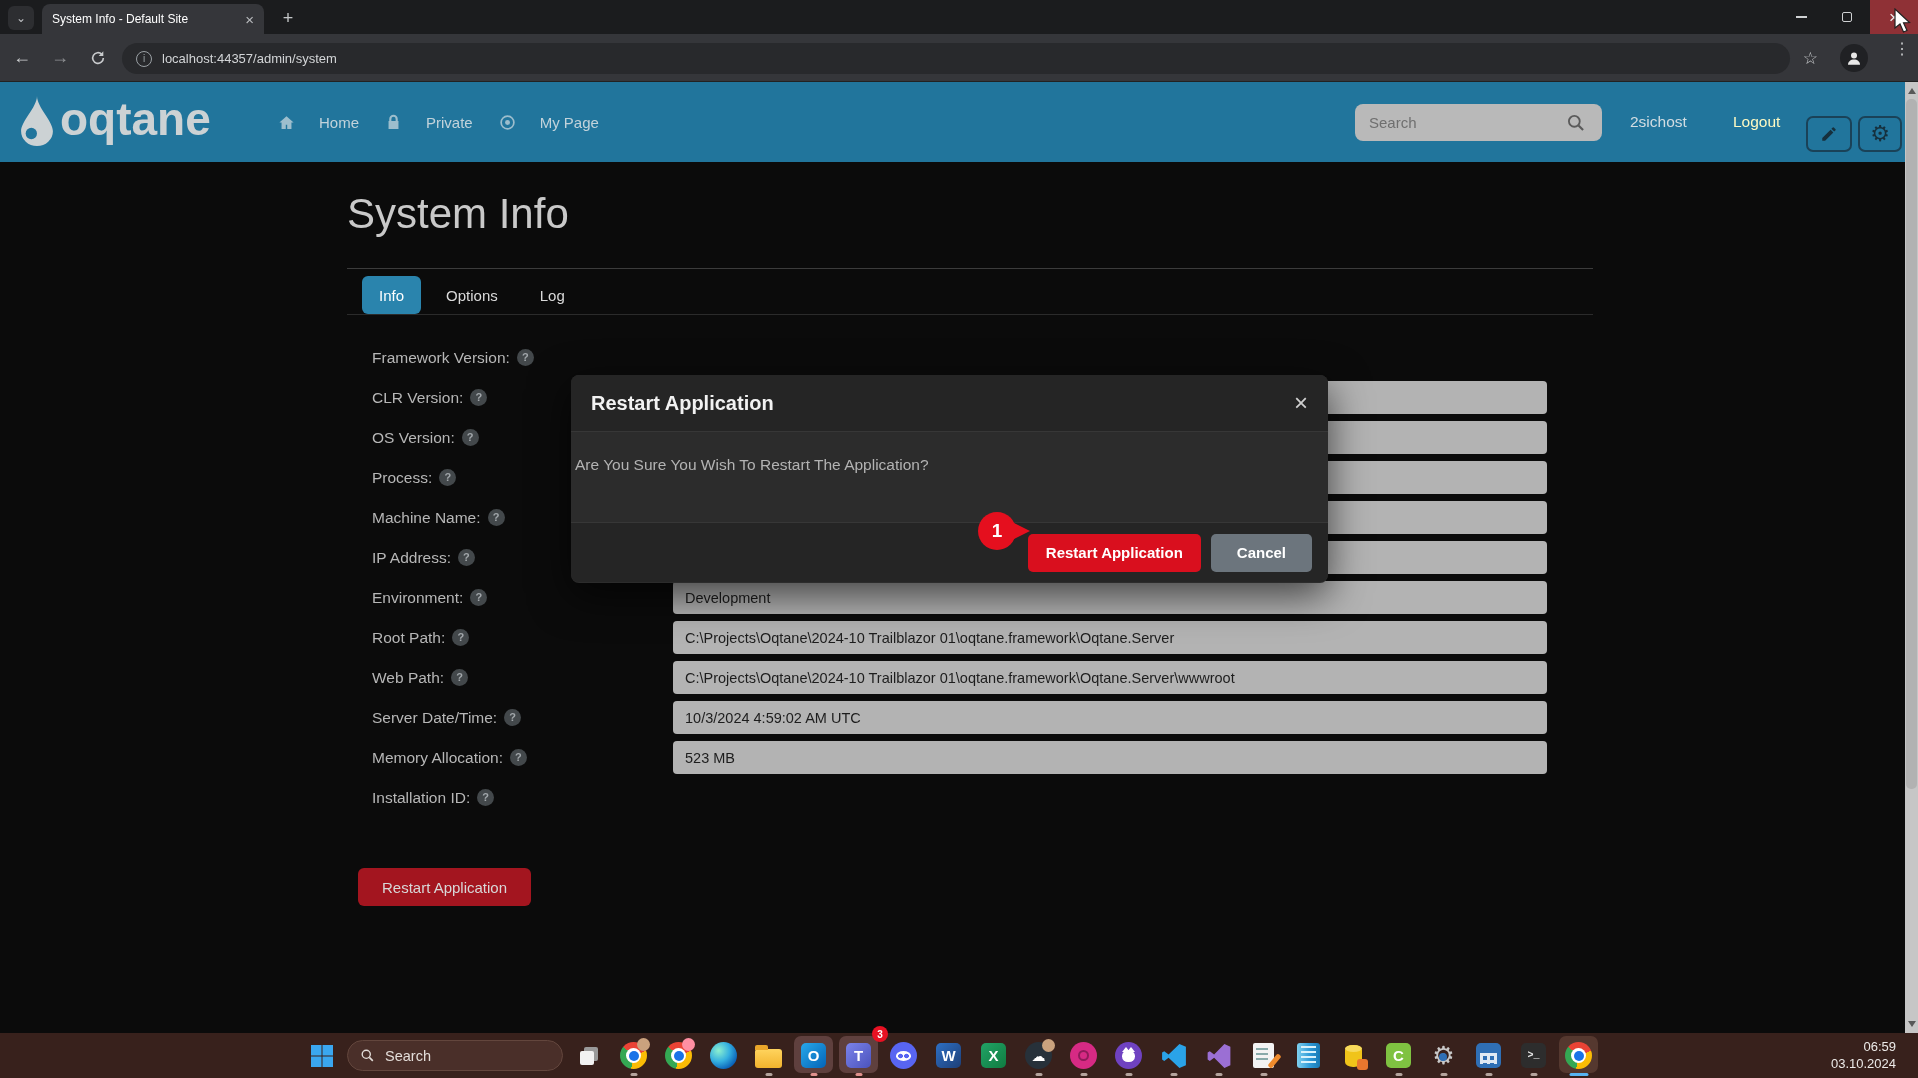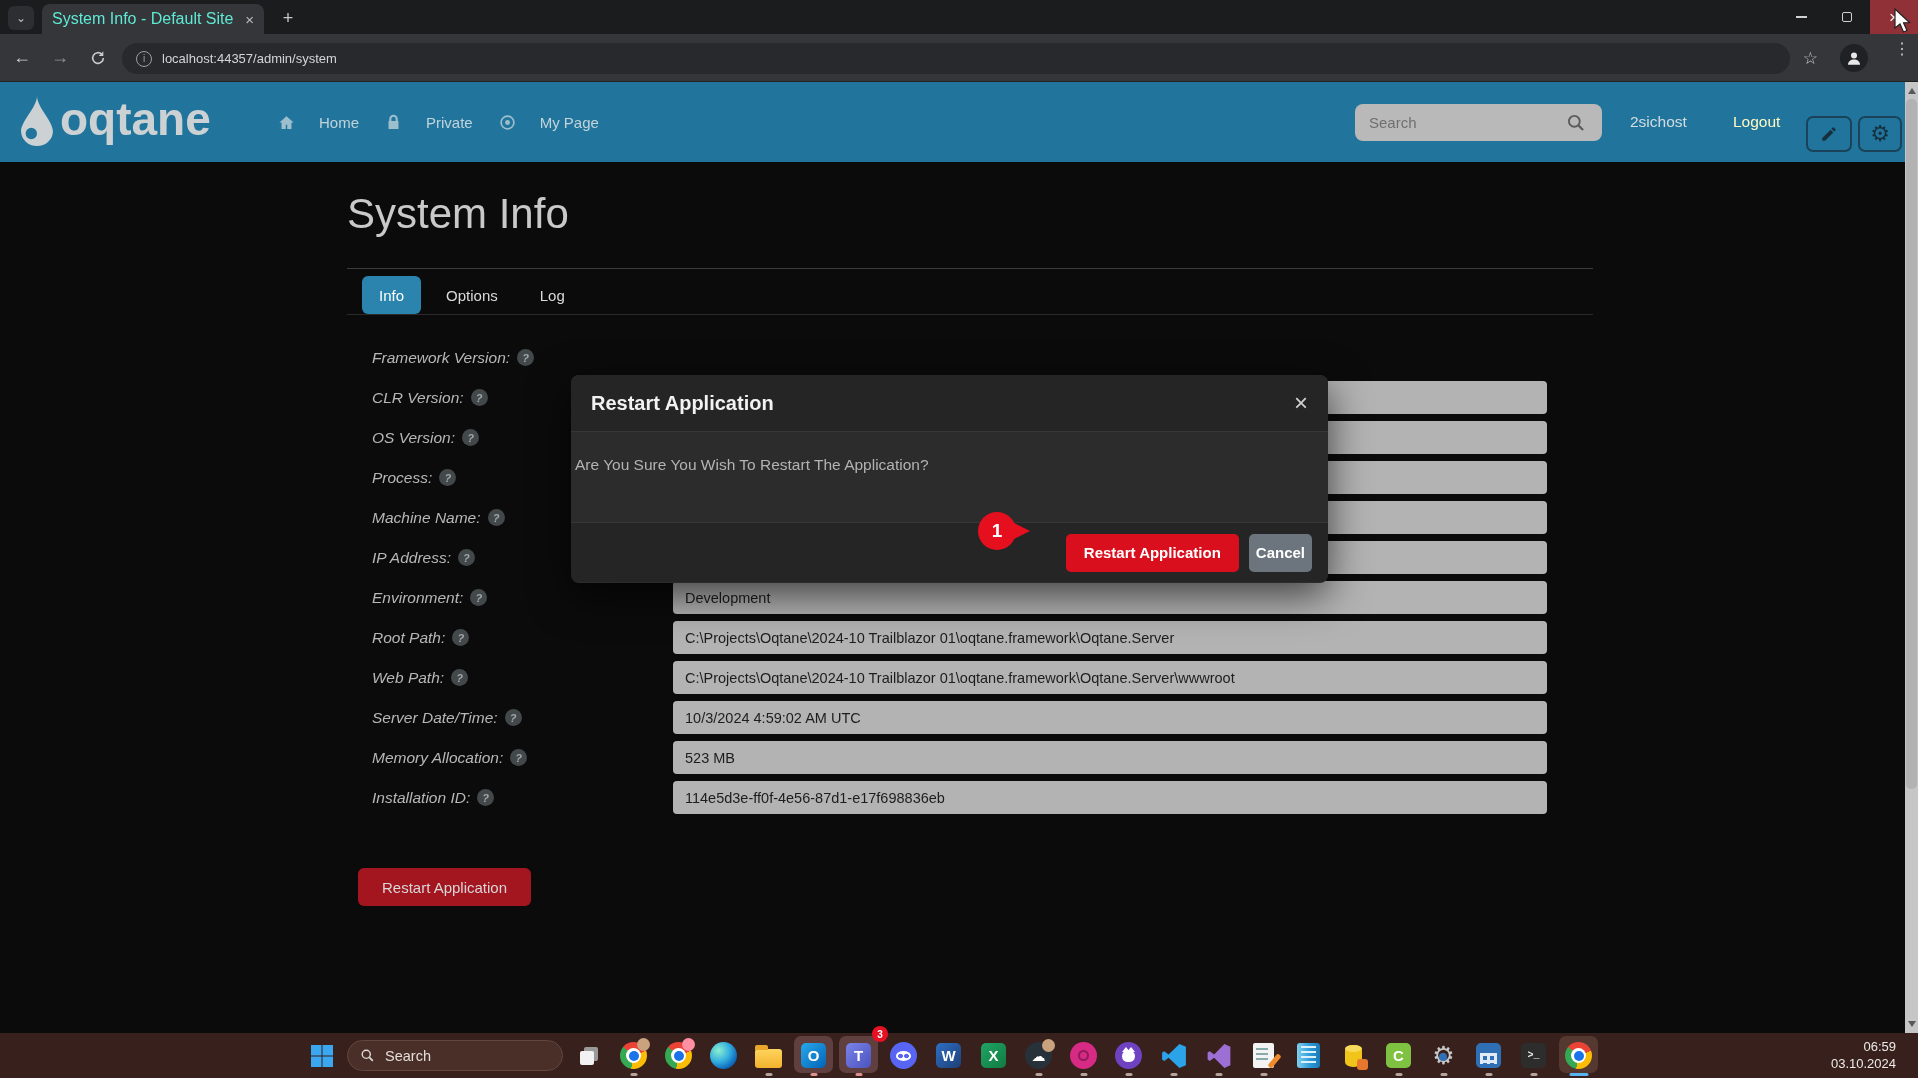--- a/index.html
+++ b/index.html
@@ -6,21 +6,21 @@
   html,body { width:1918px; height:1078px; overflow:hidden; background:#000;
     font-family:"Liberation Sans", sans-serif; }
   .screen { position:relative; width:1918px; height:1078px; overflow:hidden; }
 
   
   .tabstrip { position:absolute; left:0; top:0; width:1918px; height:34px; background:#1b1c1e; }
   .tab-chevron { position:absolute; left:8px; top:6px; width:26px; height:24px; border-radius:6px;
     background:#2d2e31; color:#bdbfc2; font-size:12px; display:flex; align-items:center; justify-content:center; }
   .tab { position:absolute; left:42px; top:4px; width:222px; height:30px; background:#35363a;
     border-radius:8px 8px 0 0; display:flex; align-items:center; padding:0 10px; }
-  .tab-title { color:#5eead4; font-size:16px; white-space:nowrap; overflow:hidden; flex:1; }
+  .tab-title { color:#ffffff; font-size:12px; white-space:nowrap; overflow:hidden; flex:1; }
   .tab-close { color:#b8babd; font-size:15px; margin-left:8px; cursor:default; }
   .newtab { position:absolute; left:276px; top:6px; width:24px; height:24px; color:#c4c6c8;
     font-size:18px; display:flex; align-items:center; justify-content:center; border-radius:50%; }
   .wincontrols { position:absolute; right:0; top:0; height:34px; display:flex; }
   .winbtn { width:46px; height:34px; display:flex; align-items:center; justify-content:center; }
   .min-glyph { width:11px; height:1.5px; background:#cfd1d3; }
   .max-glyph { width:10px; height:10px; border:1.2px solid #cfd1d3; border-radius:2px; }
   .winbtn.close { background:#8f3136; width:48px; }
   .close-glyph { color:#f2f2f2; font-size:17px; line-height:1; }
 
@@ -69,21 +69,21 @@
   .title-rule { position:absolute; left:347px; top:186px; width:1246px; height:1px; background:#3c3c3c; }
 
   .tabs-wrap { position:absolute; left:347px; top:194px; width:1246px; height:39px;
     border-bottom:1px solid #2b2b2b; display:flex; align-items:center; padding-left:15px; }
   .tab-pill { background:#2a84ad; color:#fff; font-size:15px; border-radius:6px; height:38px;
     display:flex; align-items:center; padding:10px 17px; }
   .tab-link { color:#dadada; font-size:15px; padding:0 17px; margin-left:8px; }
 
   .fields { position:absolute; left:372px; top:259px; width:1175px; }
   .field-row { display:flex; align-items:center; height:33px; margin-bottom:7px; }
-  .field-label-wrap { width:301px; display:flex; align-items:center; gap:7px;font-style:italic; }
+  .field-label-wrap { width:301px; display:flex; gap:7px; }
   .field-label { color:#b7b7b7; font-size:15.5px; }
   .help-icon { width:17px; height:17px; border-radius:50%; background:#43484b; color:#a2a7ab;
     font-size:11px; font-weight:bold; display:flex; align-items:center; justify-content:center; flex:0 0 auto; }
   .field-input { flex:1; height:33px; background:#b3b3b3; border-radius:4px; color:#1d1d1d;
     font-size:14.5px; display:flex; align-items:center; padding:0 12px; white-space:nowrap; overflow:hidden; }
 
   .restart-bottom { position:absolute; left:358px; top:786px; width:173px; height:38px; background:#a3151f;
     border:none; border-radius:6px; color:#d8d8d8; font-size:15px; display:flex; align-items:center; justify-content:center; }
 
   
@@ -92,21 +92,21 @@
   .modal-header { height:57px; background:#252525; border-bottom:1px solid #373737; border-radius:8px 8px 0 0;
     display:flex; align-items:center; justify-content:space-between; padding:0 20px; }
   .modal-title { color:#f2f2f2; font-size:20px; font-weight:bold; }
   .modal-close { color:#cfcfcf; font-size:24px; line-height:1; font-weight:300; }
   .modal-body { height:90px; padding:24px 4px; color:#b3b3b3; font-size:15.5px; }
   .modal-footer { height:60px; background:#252525; border-top:1px solid #373737; border-radius:0 0 8px 8px;
     display:flex; align-items:center; justify-content:flex-end; gap:10px; padding:0 16px; }
   .btn-danger { background:#d90f1e; color:#fff; border:none; border-radius:5px; height:38px;
     padding:0 18px; font-size:15px; font-weight:bold; }
   .btn-secondary { background:#6c757d; color:#fff; border:none; border-radius:5px; height:38px;
-    padding:0 7px; font-size:15px; font-weight:bold; }
+    padding:0 26px; font-size:15px; font-weight:bold; }
   .anno-badge { position:absolute; left:407px; top:137px; width:38px; height:38px; border-radius:50%;
     background:#e50f1e; color:#fff; font-size:19px; font-weight:bold;
     display:flex; align-items:center; justify-content:center; z-index:21; }
   .anno-badge::after { content:""; position:absolute; left:30px; top:8px; border-top:11px solid transparent;
     border-bottom:11px solid transparent; border-left:22px solid #e50f1e; }
 
   
   .scrollbar { position:absolute; right:0; top:0; width:13px; height:951px; background:#c6c6c6; z-index:30; }
   .sb-arrow { position:absolute; left:3px; width:0; height:0; border-left:4px solid transparent; border-right:4px solid transparent; }
   .sb-up { top:6px; border-bottom:6px solid #585858; }
@@ -365,21 +365,20 @@
             <span class="field-label">Memory Allocation:</span>
             <span class="help-icon">?</span>
           </div>
         <div class="field-input">523 MB</div>
       </div>
       <div class="field-row">
         <div class="field-label-wrap">
             <span class="field-label">Installation ID:</span>
             <span class="help-icon">?</span>
           </div>
-        <div class="field-input">114e5d3e-ff0f-4e56-87d1-e17f698836eb</div>
       </div>
     </div>
 
     <button class="restart-bottom">Restart Application</button>
 
     <div class="modal">
       <div class="modal-header">
         <span class="modal-title">Restart Application</span>
         <span class="modal-close">×</span>
       </div>

